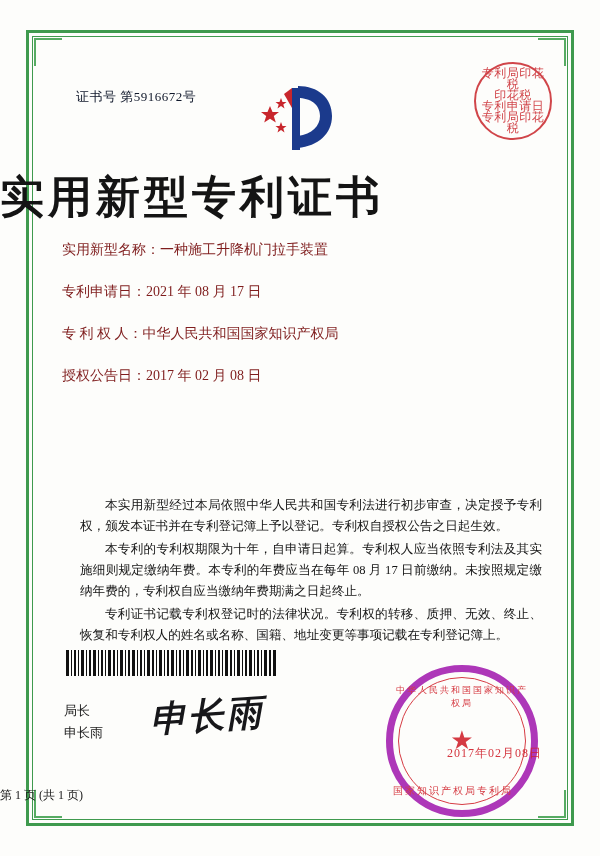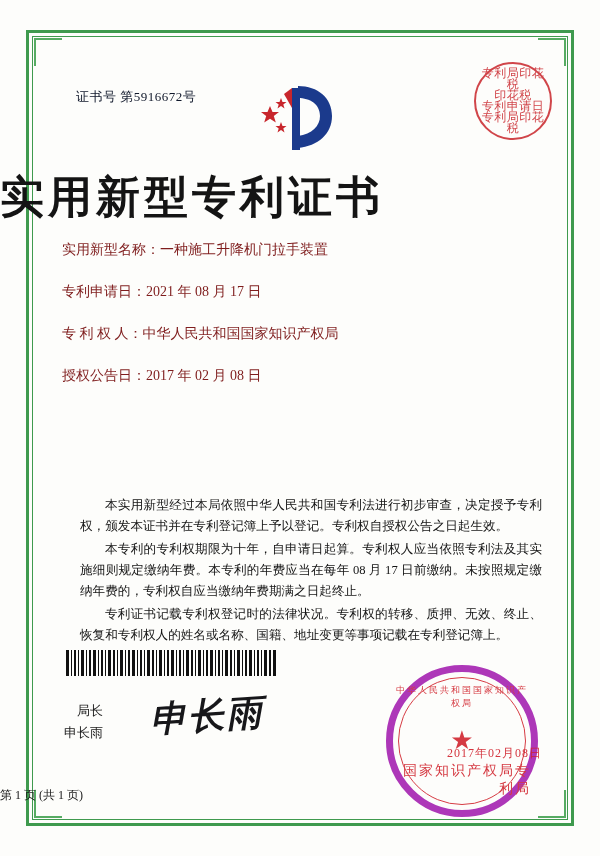--- a/index.html
+++ b/index.html
@@ -91,21 +91,21 @@
   }
   .body-text p{margin:0 0 2px 16px;text-indent:25px;}
 
   .barcode{
     position:absolute;left:66px;top:650px;
     width:210px;height:26px;
   }
 
   .signature-block{
     position:absolute;left:64px;top:700px;
-    font-size:13px;line-height:22px;text-align:right;
+    font-size:13px;line-height:22px;
   }
   .sign-img{
     position:absolute;left:150px;top:692px;
     font-family:"Liberation Serif", serif;
     font-size:36px;
     color:#17171a;
     letter-spacing:2px;
     font-weight:bold;
     transform:rotate(-4deg);
     font-style:italic;
@@ -123,22 +123,22 @@
   }
   .seal-main .star{
     position:absolute;left:50%;top:50%;transform:translate(-50%,-50%);
     font-size:26px;line-height:26px;color:#d0202a;
   }
   .seal-main .arc-top{
     position:absolute;left:0;right:0;top:12px;text-align:center;
     font-size:9px;letter-spacing:2px;
   }
   .seal-main .arc-bottom{
-    position:absolute;left:0;right:0;bottom:12px;text-align:right;
-    font-size:14px;letter-spacing:2px;
+    position:absolute;left:0;right:0;bottom:12px;text-align:left;
+    font-size:10px;letter-spacing:2px;
   }
   .seal-date{
     position:absolute;right:58px;top:745px;
     color:#d0202a;font-size:12px;letter-spacing:1px;opacity:.9;
   }
 
   .footer{
     position:absolute;left:0;right:0;bottom:52px;
     font-size:12px;color:#181818;
   }

